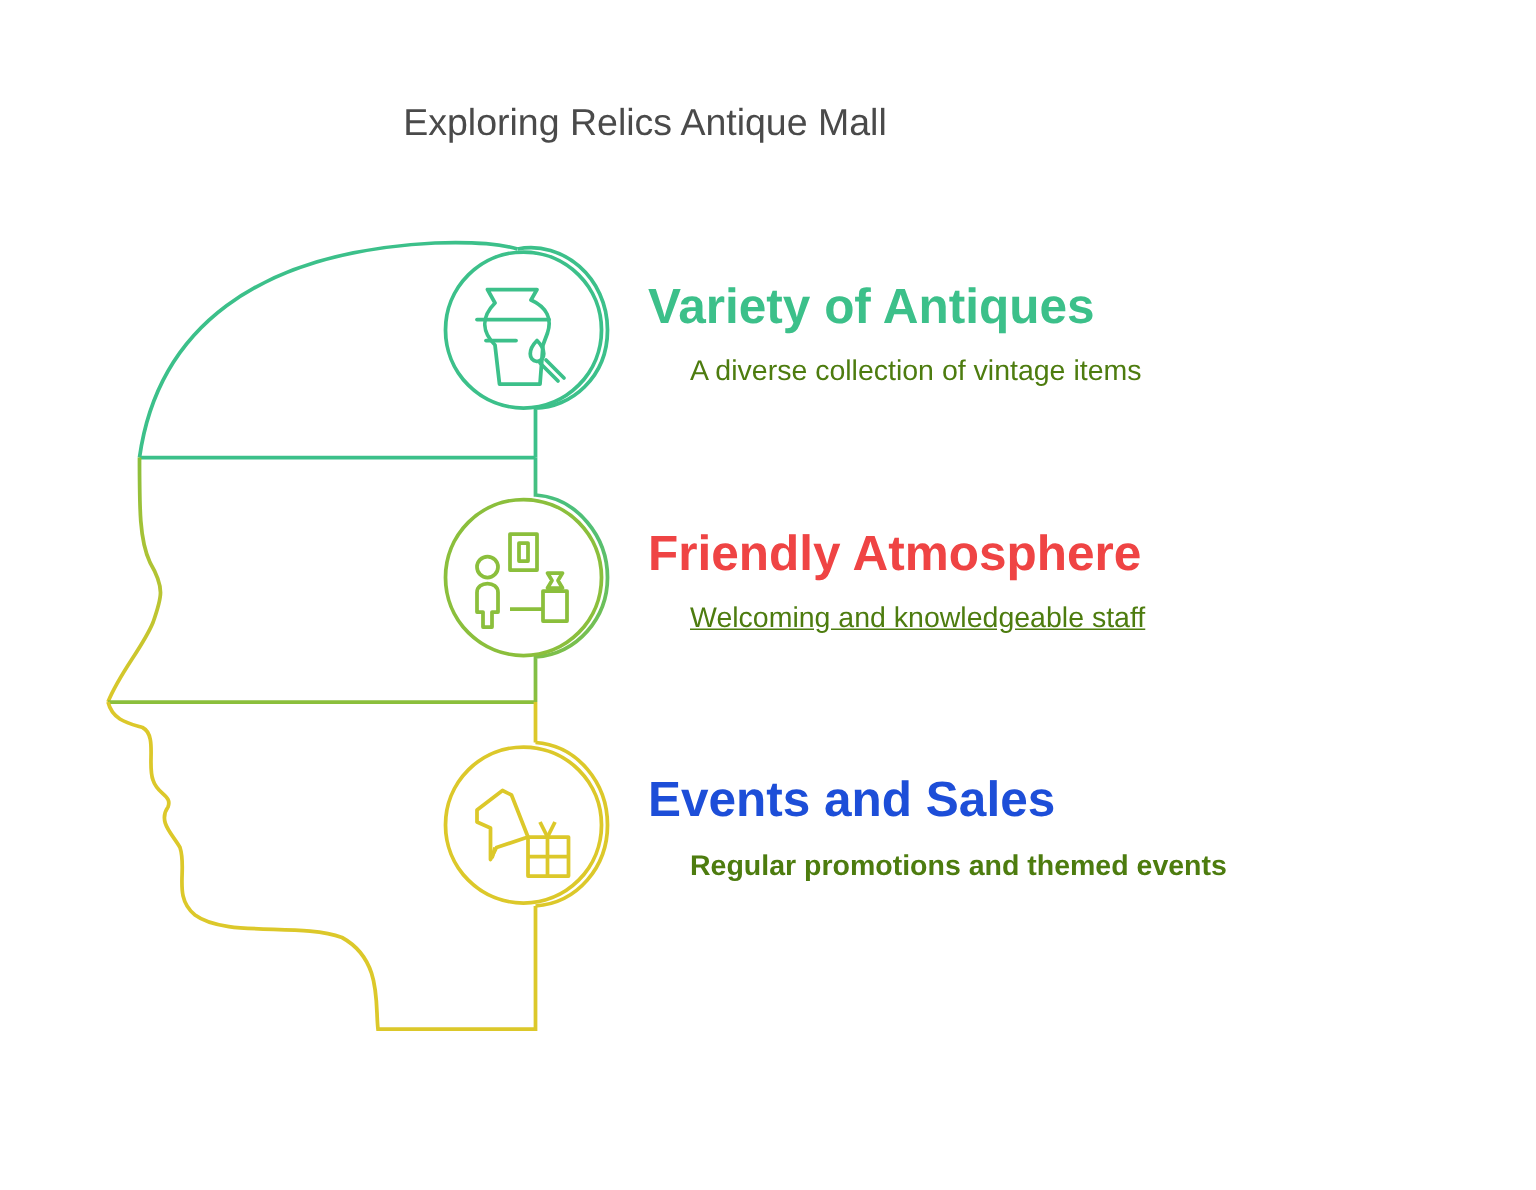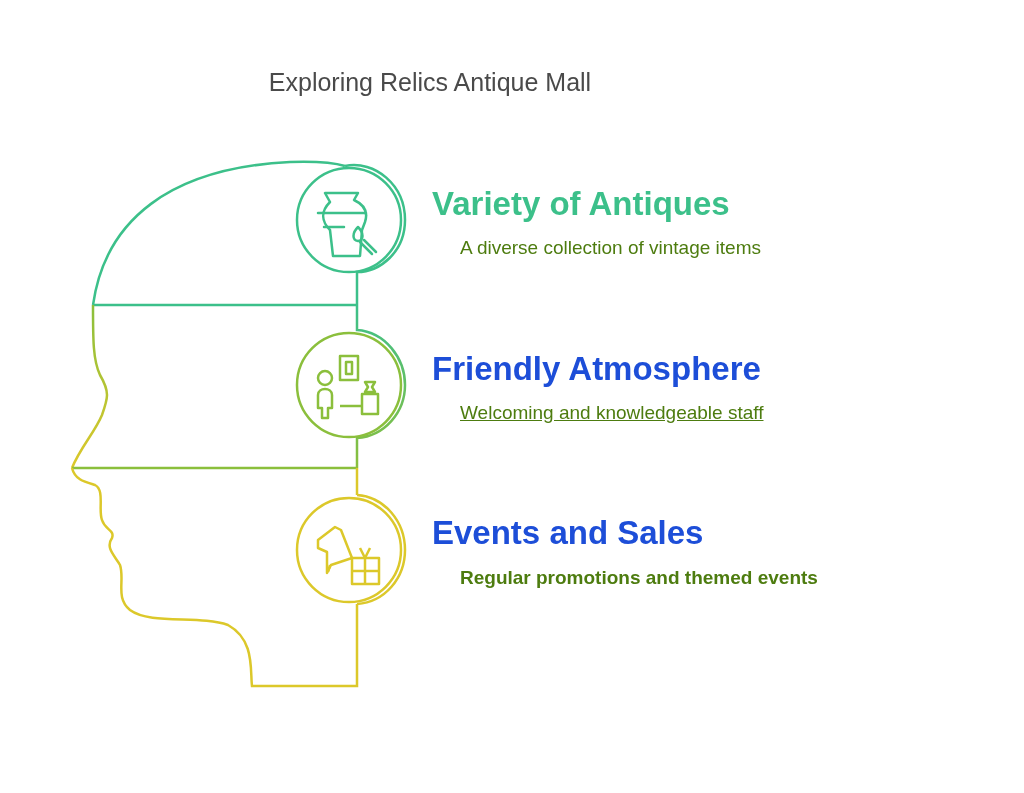--- a/index.html
+++ b/index.html
@@ -76,20 +76,20 @@
     <line x1="370" y1="548" x2="365" y2="558"></line>
   </g>
 </svg>
 
 <div>
   <div class="item-title" style="top:185px; color:#3cc08a;">Variety of Antiques</div>
   <div class="item-desc" style="top:237px;">A diverse collection of vintage items</div>
 </div>
 
 <div>
-  <div class="item-title" style="top:350px; color:#1d4ed8;">Friendly Atmosphere</div>
+  <div class="item-title" style="top:350px; color:#ef4444;">Friendly Atmosphere</div>
   <div class="item-desc" style="top:402px;text-decoration:underline;">Welcoming and knowledgeable staff</div>
 </div>
 
 <div>
   <div class="item-title" style="top:514px; color:#1d4ed8;">Events and Sales</div>
   <div class="item-desc" style="top:567px;font-weight:bold;">Regular promotions and themed events</div>
 </div>
 
 </body></html>

